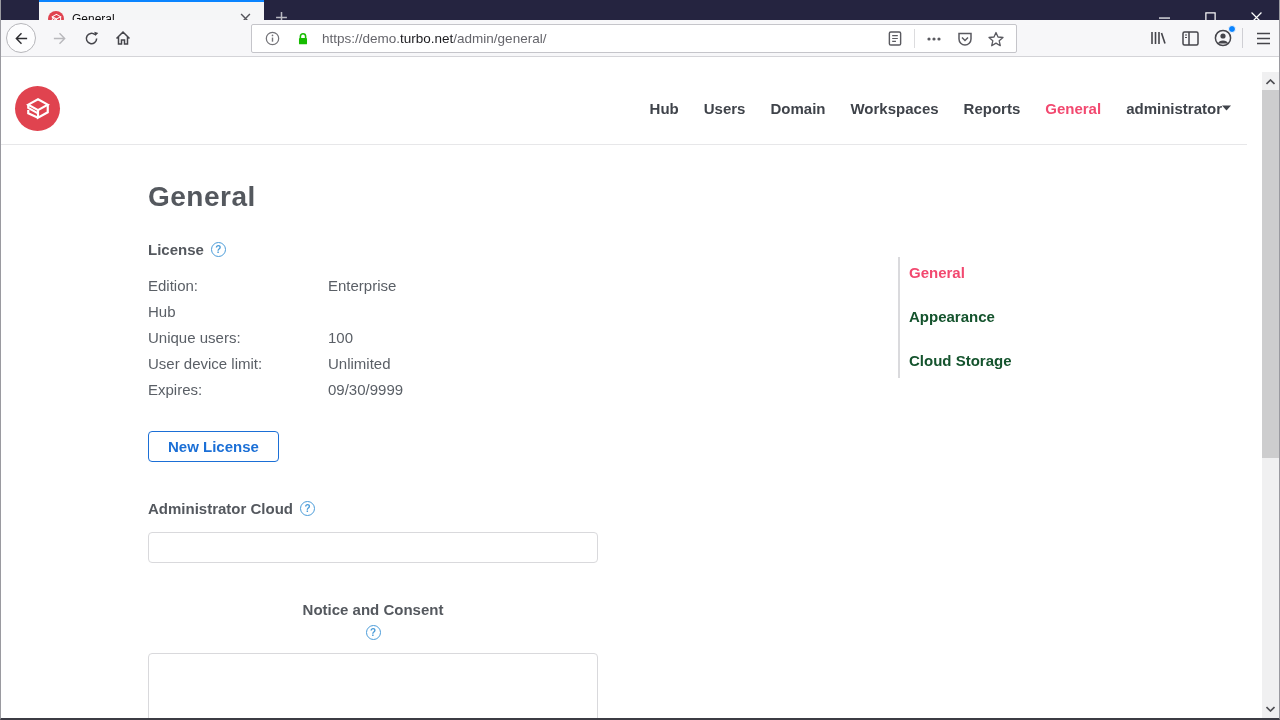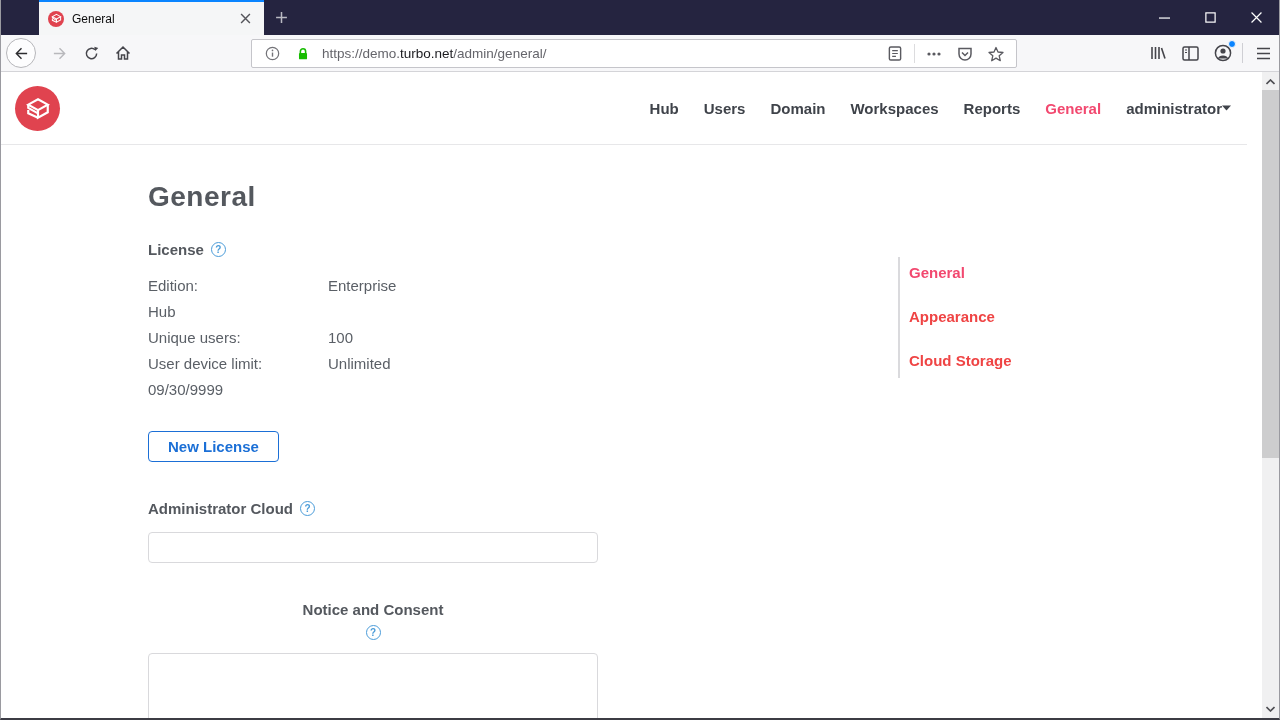--- a/index.html
+++ b/index.html
@@ -19,21 +19,21 @@
   .tab-favicon { width:16px; height:16px; border-radius:50%; background:#e0434f;
                  display:flex; align-items:center; justify-content:center; flex:0 0 16px; }
   .tab-title { font-size:12px; color:#0c0c0d; flex:1; white-space:nowrap; overflow:hidden; }
   .tab-close { width:20px; height:20px; display:flex; align-items:center; justify-content:center; }
   .newtab-btn { width:34px; display:flex; align-items:center; justify-content:center; }
   .titlebar-drag { flex:1; }
   .win-controls { display:flex; }
   .win-btn { width:46px; display:flex; align-items:center; justify-content:center; }
 
   
-  .toolbar { position:absolute; left:0; top:35px; width:100%; height:37px;
+  .toolbar { position:absolute; left:0; top:20px; width:100%; height:37px;
              background:#f7f7f9; border-bottom:1px solid #d4d4d8; }
   .tb-abs { position:absolute; top:3px; height:30px; display:flex; align-items:center; justify-content:center; }
   .btn-back { left:5px; width:30px; height:30px; border:1px solid #b6b6ba; border-radius:50%; background:#fdfdfe; }
   .btn-fwd { left:43px; width:30px; }
   .btn-reload { left:75px; width:30px; }
   .btn-home { left:107px; width:30px; }
   .urlbar { left:250px; width:766px; height:29px; top:4px; background:#fff;
             border:1px solid #c5c5ca; border-radius:2px; display:flex; align-items:center;
             padding:0 8px; gap:7px; }
   .url-text { flex:1; font-size:13.5px; color:#65656b; white-space:nowrap; overflow:hidden; }
@@ -79,21 +79,21 @@
                      padding:6px 19px; cursor:pointer; font-family:inherit; }
   .lbl-email { margin-top:38px; }
   .text-input { margin-top:15px; width:450px; height:31px; border:1px solid #d9d9dc; border-radius:4px;
                 font-size:14px; color:#5a5f66; padding:0 10px; font-family:inherit; outline:none; }
   .lbl-notice { margin-top:38px;flex-direction:column; }
   .text-area { margin-top:13px; width:450px; height:120px; border:1px solid #d9d9dc; border-radius:4px;
                font-size:14px; color:#5a5f66; padding:8px 10px; font-family:inherit; resize:none; outline:none; }
 
   .settings-nav { position:absolute; left:897px; top:112px; border-left:2px solid #dadadd;
                   padding:8px 0 10px 9px; width:200px; }
-  .settings-item { display:block; font-size:15px; font-weight:bold; color:#ef4444; line-height:15px;
+  .settings-item { display:block; font-size:15px; font-weight:bold; color:#14532d; line-height:15px;
                    margin-bottom:29px; cursor:pointer; text-decoration:none; }
   .settings-item:last-child { margin-bottom:0; }
   .settings-item.active { color:#f2486f; }
 
   
   .scrollbar { position:absolute; right:0; top:0; width:17px; height:100%; background:#f0f0f1; }
   .sb-arrow { position:absolute; left:0; width:17px; height:17px; display:flex; align-items:center; justify-content:center; }
   .sb-up { top:1px; } .sb-down { bottom:1px; }
   .sb-thumb { position:absolute; left:0; top:18px; width:17px; height:368px; background:#cdcdce; }
 
@@ -302,20 +302,21 @@
             </div>
             <div class="lic-row">
               <span class="lic-label">Unique users:</span>
               <span class="lic-value">100</span>
             </div>
             <div class="lic-row">
               <span class="lic-label">User device limit:</span>
               <span class="lic-value">Unlimited</span>
             </div>
             <div class="lic-row">
+              <span class="lic-label">Expires:</span>
               <span class="lic-value">09/30/9999</span>
             </div>
           </div>
 
           <button class="btn-new-license">New License</button>
 
           <div class="section-label lbl-email">
             <span>Administrator Cloud</span>
             <span class="help-icon">?</span>
           </div>

